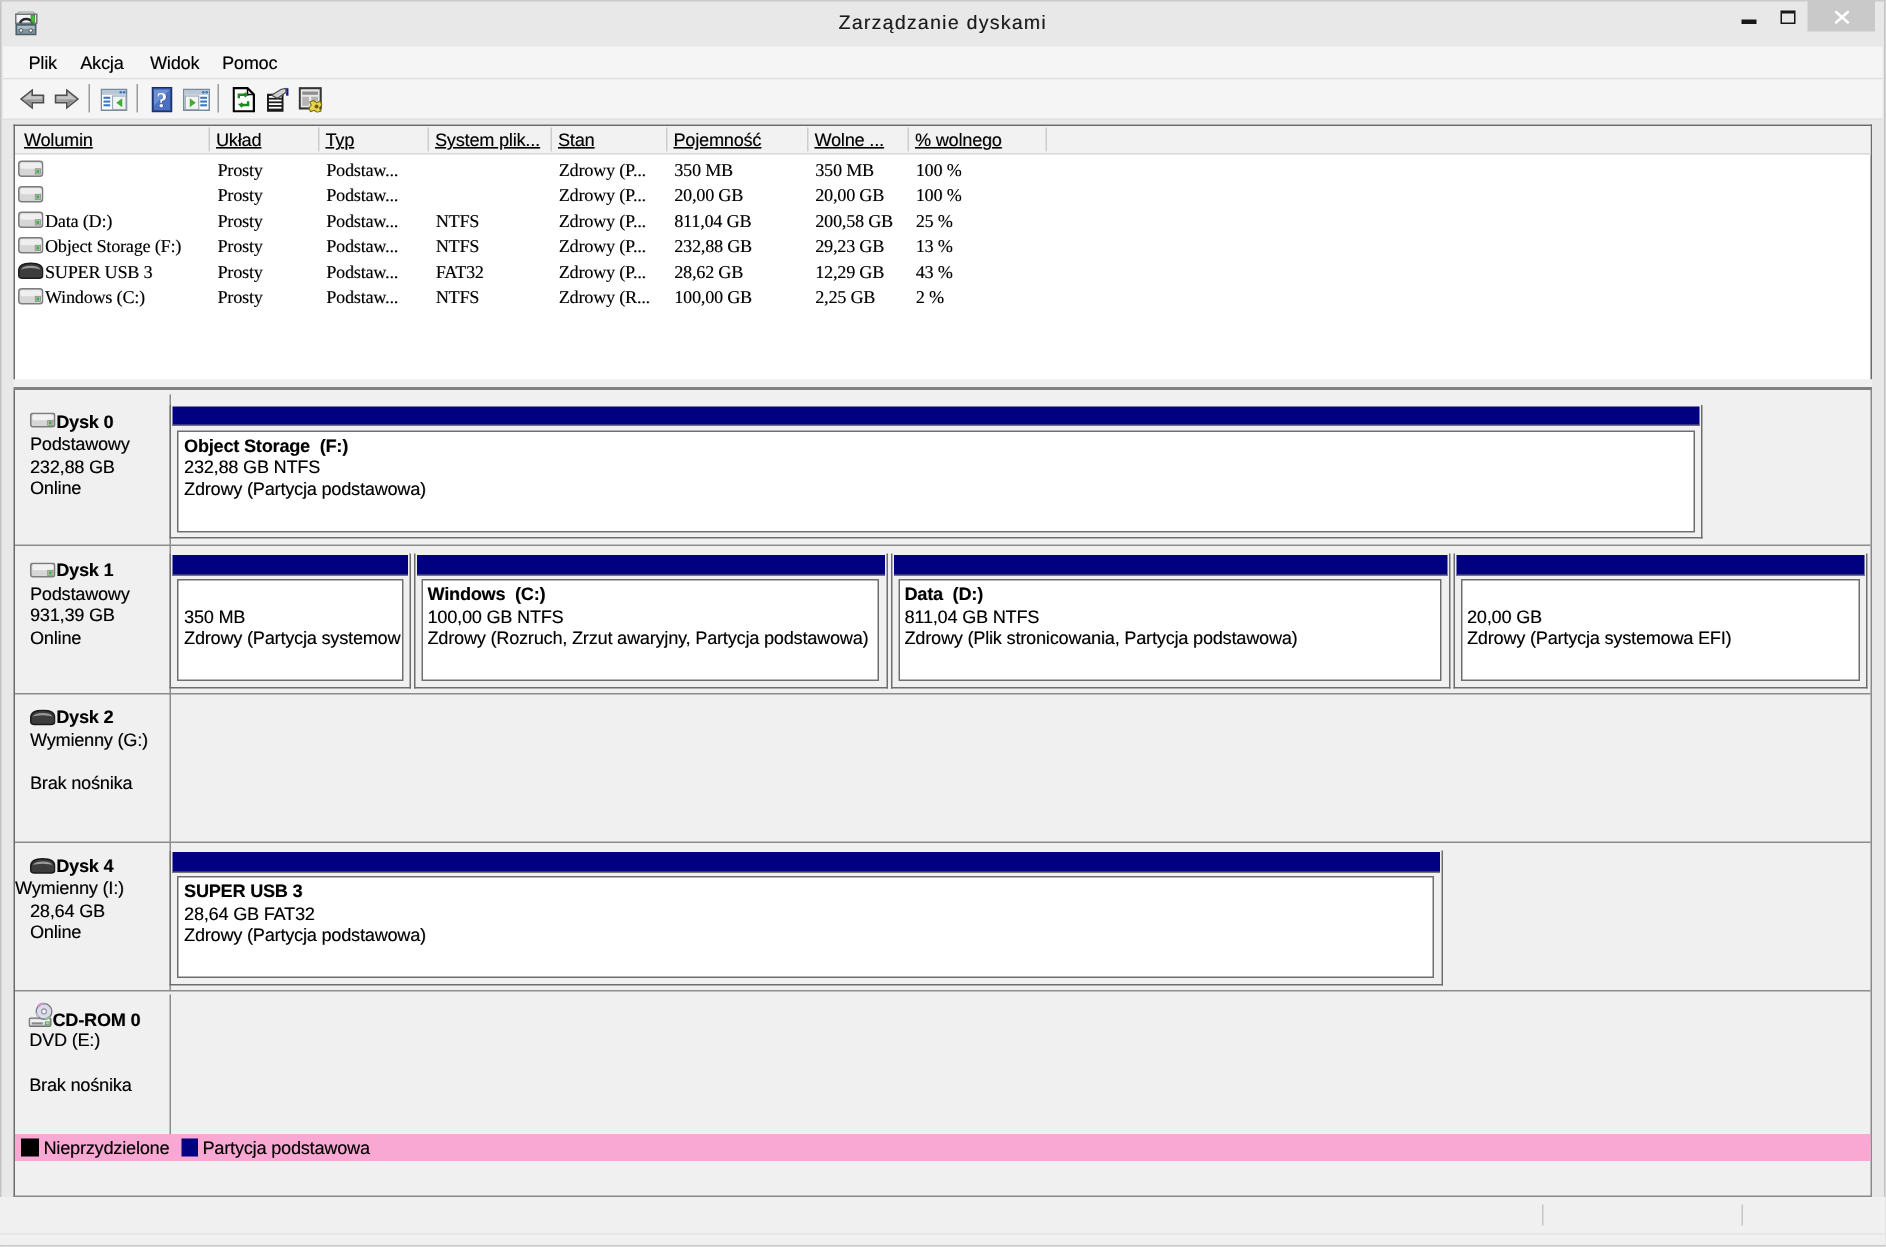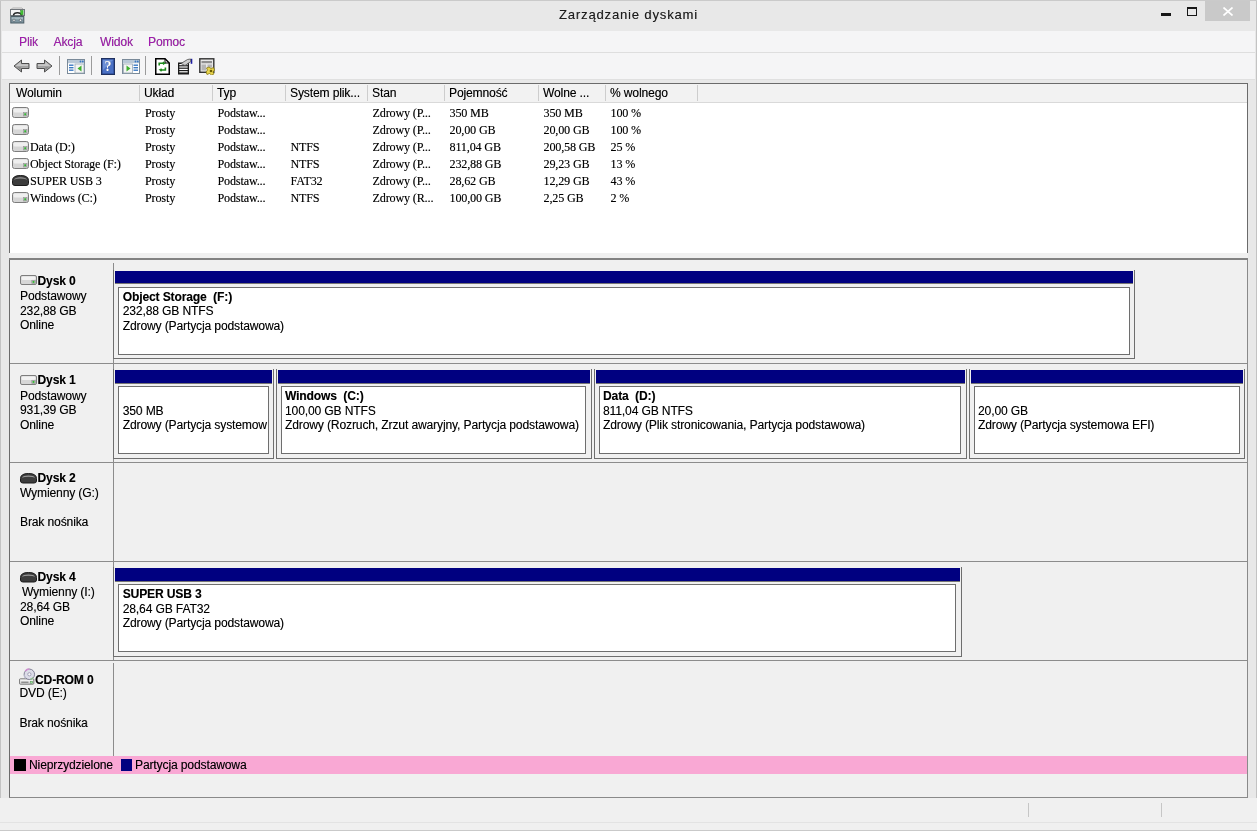--- a/index.html
+++ b/index.html
@@ -8,29 +8,29 @@
   background:#e8e8e8; position:relative; overflow:hidden; letter-spacing:-0.1px; }
 .abs { position:absolute; }
 .b { font-weight:bold; }
 .line { position:absolute; line-height:13px; white-space:nowrap; }
 
 #titlebar { position:absolute; left:0; top:0; width:1257px; height:16px; background:#e8e8e8; }
 #title { position:absolute; left:0; top:7px; width:1257px; text-align:center; font-size:13px; color:#1c1c1c; letter-spacing:0.85px; }
 #closebtn { position:absolute; left:1204.5px; top:0; width:45.5px; height:20.5px; background:#c9c9c9; }
 
 #menubar { position:absolute; left:2px; top:31px; width:1253px; height:22px; background:#f5f5f6; border-bottom:1px solid #dedede; }
-.menuitem { position:absolute; top:4px; line-height:14px; color:#a21caf; }
+.menuitem { position:absolute; top:4px; line-height:14px; color:#000000; }
 
 #toolbar { position:absolute; left:2px; top:53px; width:1253px; height:27px; background:#f5f5f6; border-bottom:1px solid #e0e0e0; }
 .tsep { position:absolute; top:3px; width:1px; height:19px; background:#9b9b9b; }
 
 #listview { position:absolute; left:9px; top:83px; width:1239px; height:170px; background:#fff; border:1px solid #6b6b6b; border-bottom:none; }
 #lvheader { position:absolute; left:0; top:0; width:1237px; height:19px; background:#f2f2f2; border-bottom:1px solid #d9d9d9; }
 .hsep { position:absolute; top:1px; width:1px; height:16px; background:#cdcdcd; }
-.hlab { position:absolute; top:3px; line-height:13px; white-space:nowrap; }
+.hlab { position:absolute; top:3px; line-height:13px; white-space:nowrap;text-decoration:underline; }
 .lvrow { position:absolute; left:0; width:1237px; height:17px; }
 .c0 { left:20px; } .c1 { left:135px; } .c2 { left:207.5px; } .c3 { left:280.5px; }
 .c4 { left:362.5px; } .c5 { left:439.5px; } .c6 { left:533.5px; } .c7 { left:600.5px; }
 .lvrow .line { top:2px;font-family:Liberation Serif, serif; }
 .lvicon { position:absolute; left:1.5px; top:1.5px; }
 
 #split { position:absolute; left:9px; top:253px; width:1239px; height:7px; background:#f0f0f0; border-bottom:2px solid #828282; }
 
 #gpane { position:absolute; left:9px; top:260px; width:1239px; height:538px; background:#f0f0f0; border-left:1px solid #6b6b6b; border-right:1px solid #8a8a8a; border-bottom:1px solid #8a8a8a; }
 .drow { position:absolute; left:0; width:1237px; }
@@ -350,21 +350,21 @@
   </div>
 
   <div class="drow" style="top:300.5px;height:99px">
     <div class="vdivide" style="height:99px"></div>
     <div class="dlab">
       <svg class="abs" style="left:10px;top:11px" width="17" height="11" viewBox="0 0 17 11">
           <path d="M0.5 5.5 Q0.5 0.5 8.5 0.5 Q16.5 0.5 16.5 5.5 V8 Q16.5 10 14 10 H3 Q0.5 10 0.5 8 Z" fill="#3c3c3c" stroke="#1b1b1b"></path>
           <path d="M2 4.8 Q3 2.4 8.5 2.4 Q14 2.4 15 4.8 Q13 3.8 8.5 3.8 Q4 3.8 2 4.8 Z" fill="#9a9a9a"></path>
         </svg>
       <div class="line b" style="left:27.5px;top:10.5px">Dysk 4</div>
-      <div class="line" style="left:12px;top:25.5px">Wymienny (I:)</div>
+      <div class="line" style="left:0;top:25.5px">Wymienny (I:)</div>
       <div class="line" style="left:10px;top:40px">28,64 GB</div>
       <div class="line" style="left:10px;top:54.5px">Online</div>
     </div>
     <div class="part" style="left:103.2px;top:6.5px;width:848.6px">
       <div class="pbar"></div>
       <div class="pbox">
         <div class="line pt1 b">SUPER USB 3</div>
         <div class="line pt2">28,64 GB FAT32</div>
         <div class="line pt3">Zdrowy (Partycja podstawowa)</div>
       </div>

